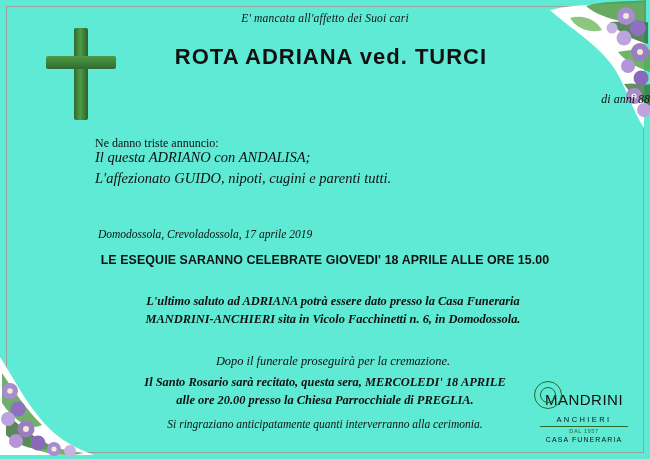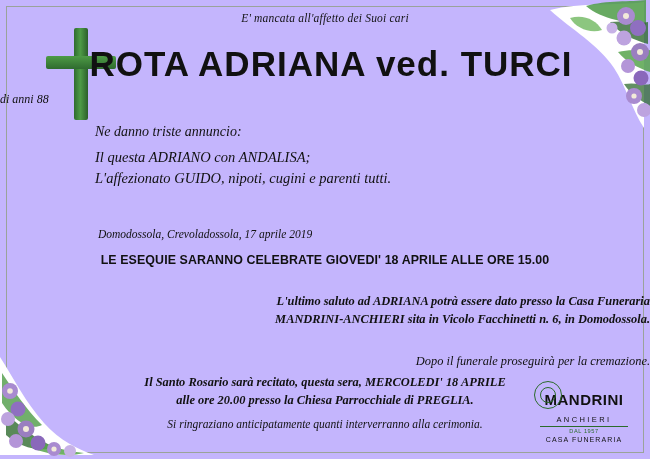--- a/index.html
+++ b/index.html
@@ -7,21 +7,21 @@
     width:650px;height:459px;
     background:#ffffff;
     font-family:"Liberation Serif", serif;
     color:#111;
     overflow:hidden;
   }
   .card{
     position:relative;
     width:650px;height:459px;
     box-sizing:border-box;
-    background:#c4b5fd;
+    background:#5eead4;
     overflow:hidden;
   }
   
   .frame{
     position:absolute;left:6px;top:6px;right:6px;bottom:6px;
     border:1px solid #9aa39a;
     box-sizing:border-box;
     pointer-events:none;
   }
   
@@ -49,34 +49,33 @@
     text-align:center;
     font-size:11.5px;
     font-style:italic;
     letter-spacing:.2px;
   }
   .name{
     position:absolute;left:12px;right:0;top:44px;
     text-align:center;
     font-family:"Liberation Sans", sans-serif;
     font-weight:bold;
-    font-size:35px;
+    font-size:22px;
     letter-spacing:1px;
     white-space:nowrap;
   }
   .age{
     position:absolute;left:0;right:0;top:92px;
-    text-align:left;
+    text-align:right;
     font-size:12px;
     font-style:italic;
   }
   .intro{
-    position:absolute;left:95px;top:124px;
-    font-size:14px;
-    font-style:italic;
+    position:absolute;left:95px;top:136px;
+    font-size:12px;
   }
   .family{
     position:absolute;left:95px;top:147px;right:60px;
     font-size:14.5px;
     font-style:italic;
     line-height:1.47;
   }
   .place{
     position:absolute;left:98px;top:228px;
     font-size:11.5px;
@@ -86,21 +85,21 @@
     position:absolute;left:0;right:0;top:252px;
     text-align:center;
     font-family:"Liberation Sans", sans-serif;
     font-weight:bold;
     font-size:12.4px;
     line-height:1.34;
     letter-spacing:.1px;
   }
   .saluto{
     position:absolute;left:16px;right:0;top:293px;
-    text-align:right;
+    text-align:center;
     font-size:12.4px;
     font-style:italic;
     line-height:1.45;
   }
   .saluto .b{font-weight:bold;}
   .rosario{
     position:absolute;left:0;right:0;top:374px;
     text-align:center;
     font-size:12.4px;
     font-style:italic;
@@ -119,21 +118,21 @@
     width:104px;text-align:center;
     font-family:"Liberation Sans", sans-serif;
     line-height:1.05;
   }
   .logo .mark{
     position:relative;
     width:104px;height:30px;
     margin:0 auto 1px;
   }
   .logo .mark .word{
-    font-size:15px;font-weight:bold;letter-spacing:.5px;
+    font-size:15px;font-weight:normal;letter-spacing:.5px;
     padding-top:7px;
   }
   .logo .sub1{font-size:7.5px;letter-spacing:2.4px;}
   .logo .rule{
     width:88px;height:1px;background:#2b6b2b;margin:2px auto 2px;
   }
   .logo .sub2{font-size:5.6px;letter-spacing:.6px;color:#2b6b2b;}
   .logo .sub3{font-size:7px;letter-spacing:1.1px;margin-top:1px;}
   .logo .seal{
     position:absolute;left:2px;top:-4px;width:26px;height:26px;

